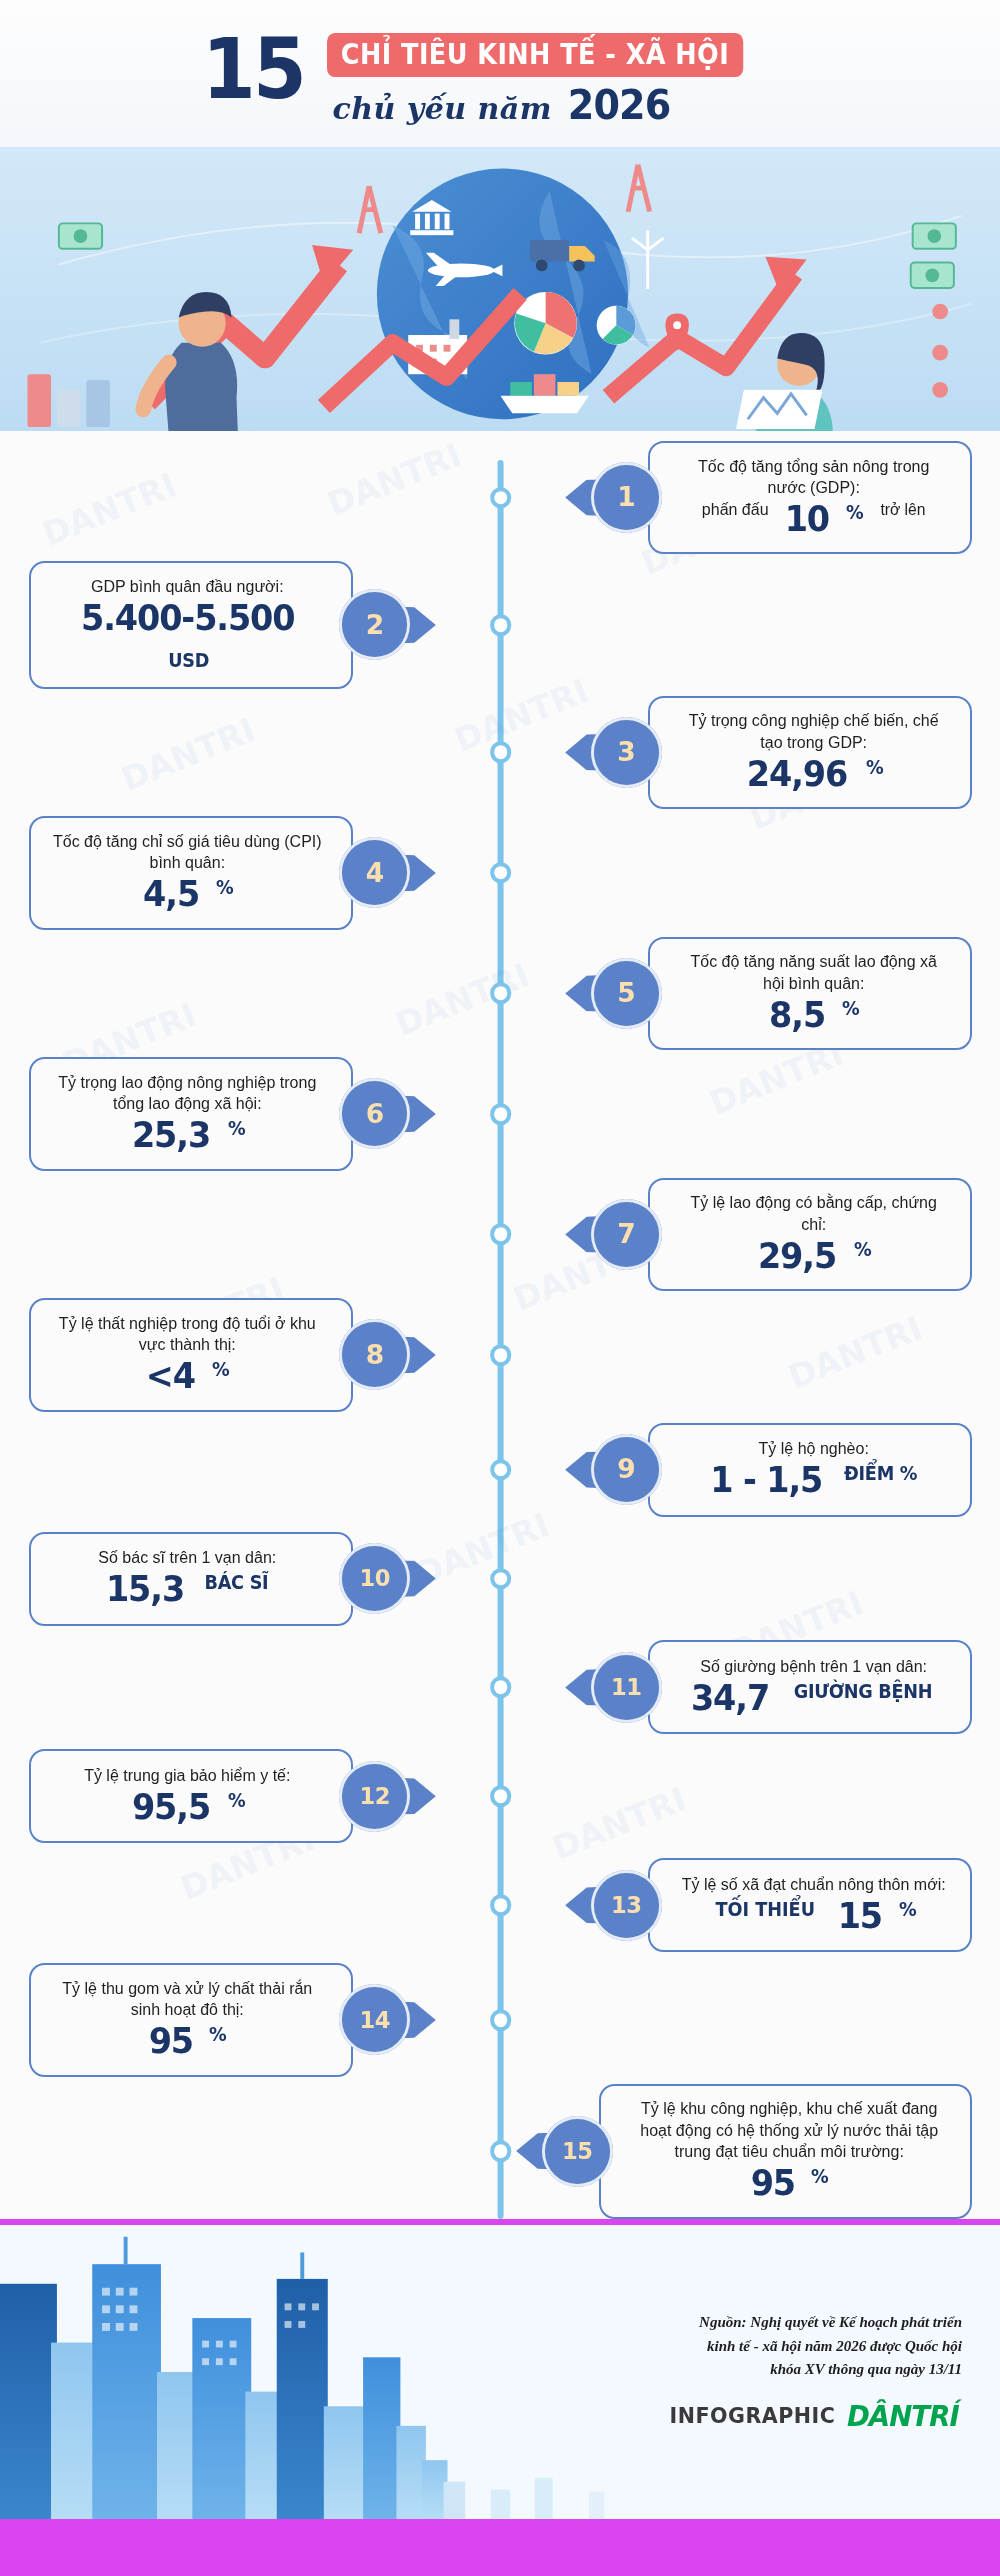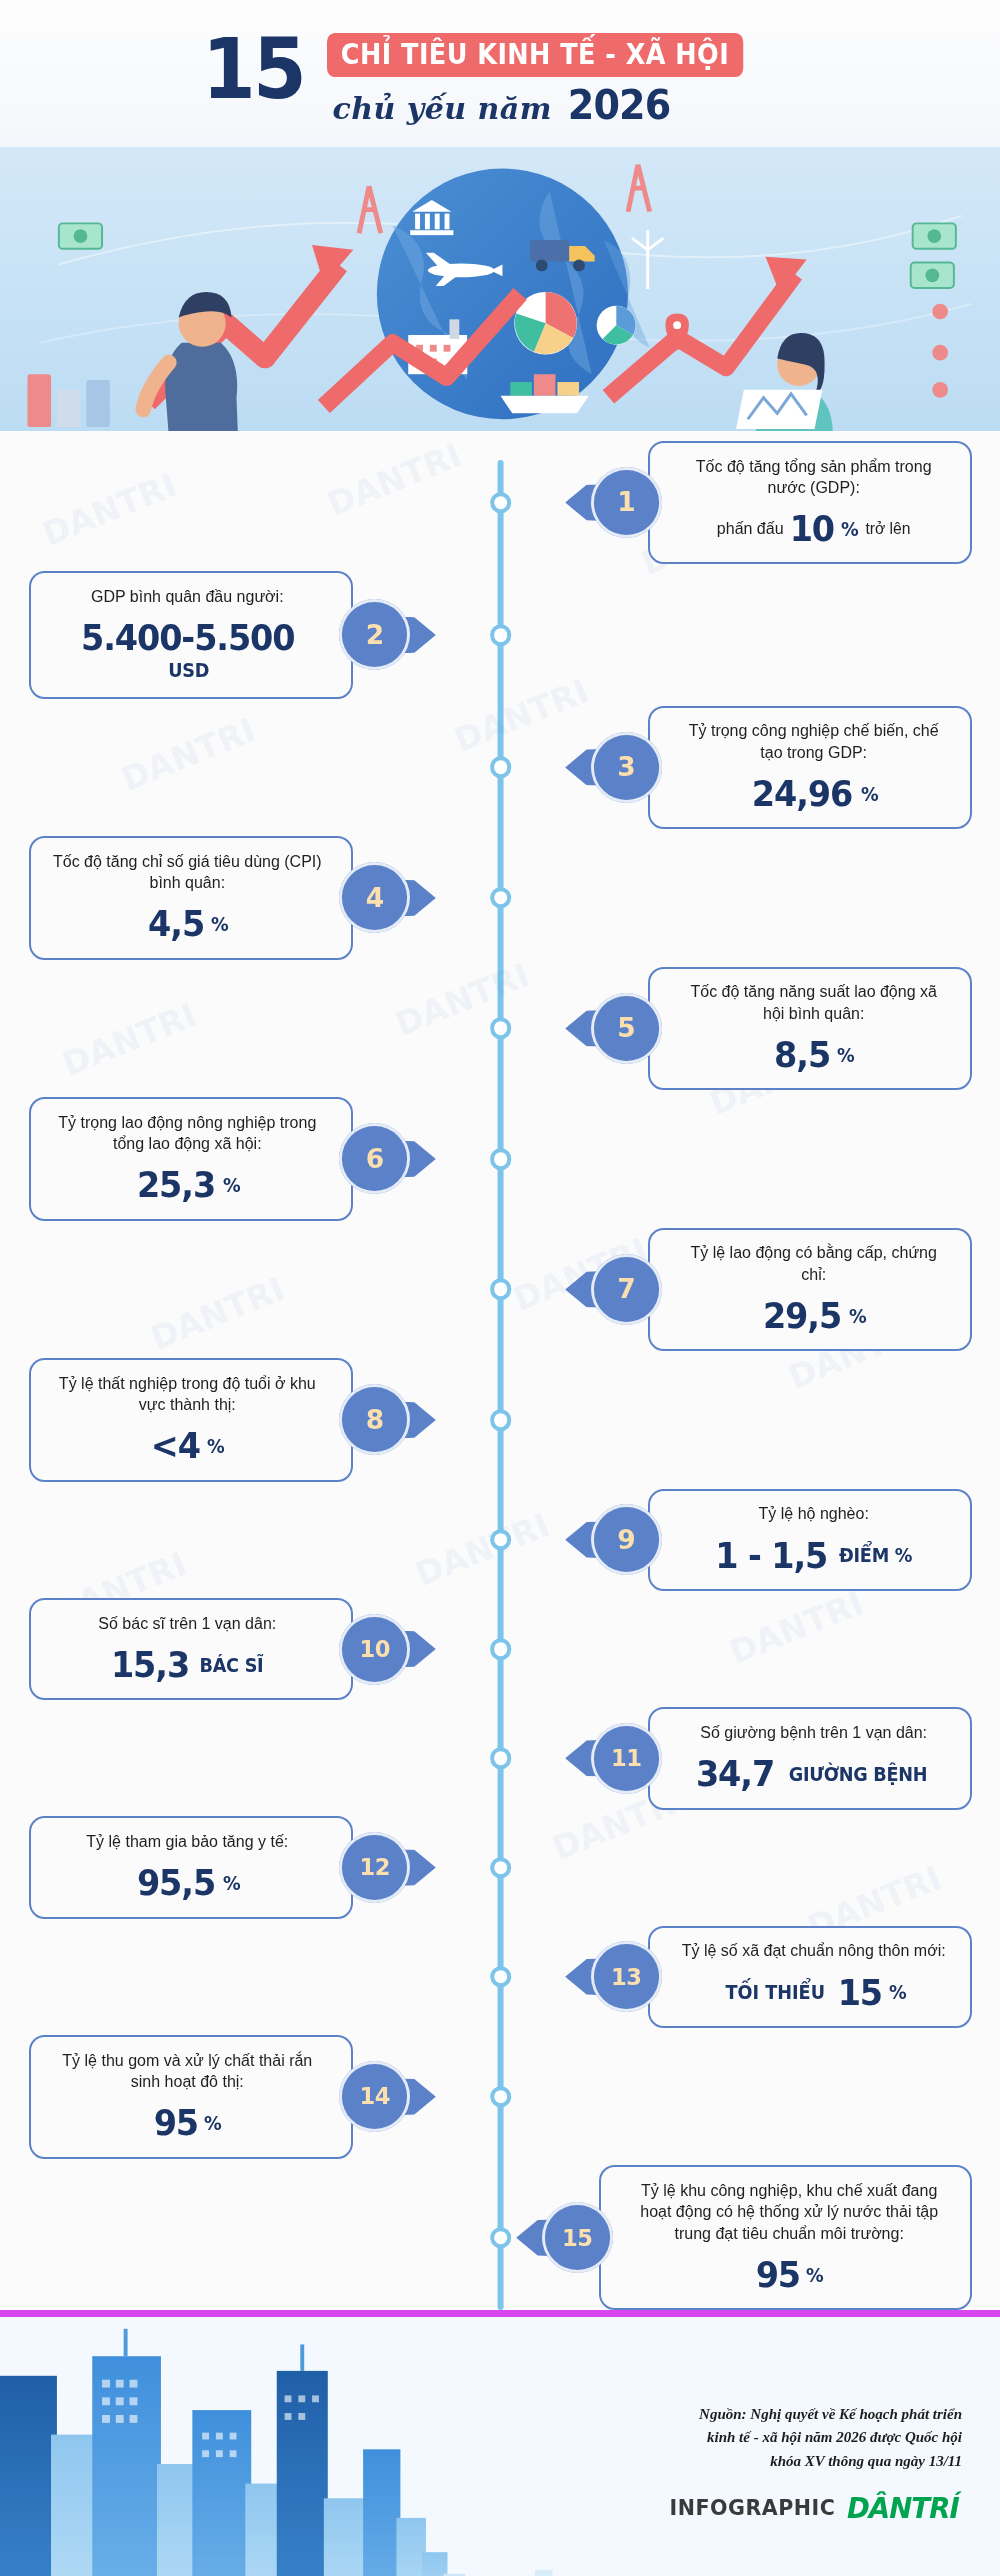--- a/index.html
+++ b/index.html
@@ -218,25 +218,24 @@
 
   .card .label {
     font-family: "Liberation Sans", sans-serif;
     font-size: 16px;
     line-height: 1.33;
     color: #1f1f1f;
     margin-bottom: 2.9px;
   }
   .card .valrow {
     display: flex;
-    align-items: center;
+    align-items: flex-start;
     justify-content: center;
-    gap: 2px;
+    gap: 12px;
     flex-wrap: wrap;
-    margin-top: 10px;
   }
   .card .pre {
     font-family: "Liberation Sans", sans-serif;
     font-size: 16px;
     color: #1f1f1f;
     margin-right: 2.9px;
   }
   .card .value {
     font-family: "DejaVu Sans", sans-serif;
     font-weight: 900;
@@ -543,21 +542,21 @@
         <div class="row right">
           <div class="dot"></div>
           <div class="item">
             <div class="badge">
               <div class="tail"></div>
               <div class="circle">
                 <span class="num">1</span>
               </div>
             </div>
             <div class="card">
-              <div class="label">Tốc độ tăng tổng sản phẩm trong nước (GDP):</div>
+              <div class="label">Tốc độ tăng tổng sản nông trong nước (GDP):</div>
               <div class="valrow">
                 <span class="pre">phấn đấu</span>
                 <span class="value">10</span>
                 <span class="unit">%</span>
                 <span class="post">trở lên</span>
               </div>
             </div>
           </div>
         </div>
         <div class="row left">
@@ -743,21 +742,21 @@
         <div class="row left">
           <div class="dot"></div>
           <div class="item">
             <div class="badge">
               <div class="tail"></div>
               <div class="circle">
                 <span class="num wide">12</span>
               </div>
             </div>
             <div class="card">
-              <div class="label">Tỷ lệ tham gia bảo tăng y tế:</div>
+              <div class="label">Tỷ lệ trung gia bảo hiểm y tế:</div>
               <div class="valrow">
                 <span class="value">95,5</span>
                 <span class="unit">%</span>
               </div>
             </div>
           </div>
         </div>
         <div class="row right">
           <div class="dot"></div>
           <div class="item">

